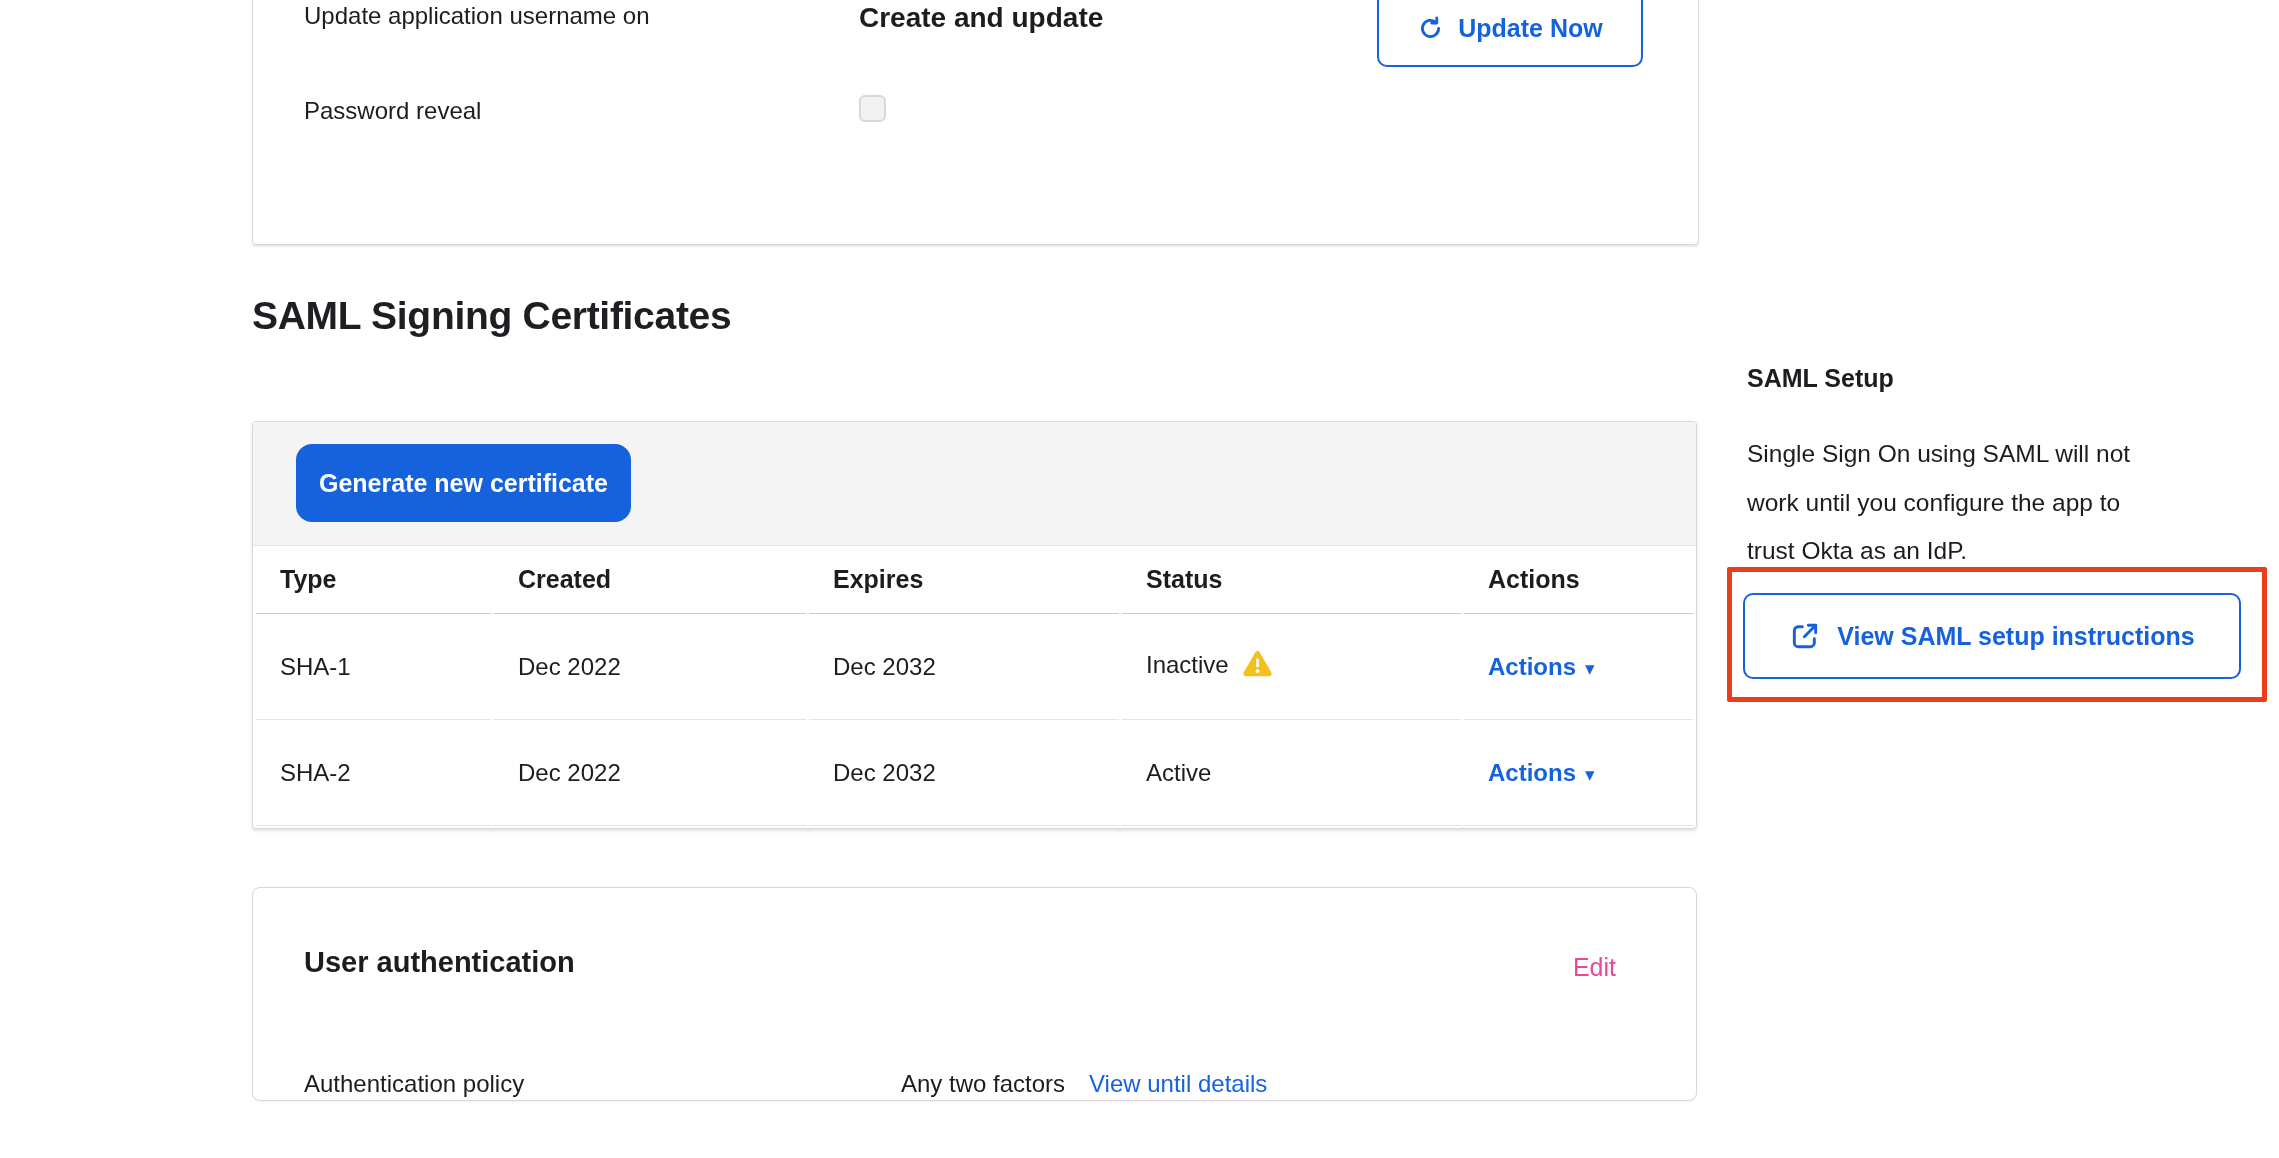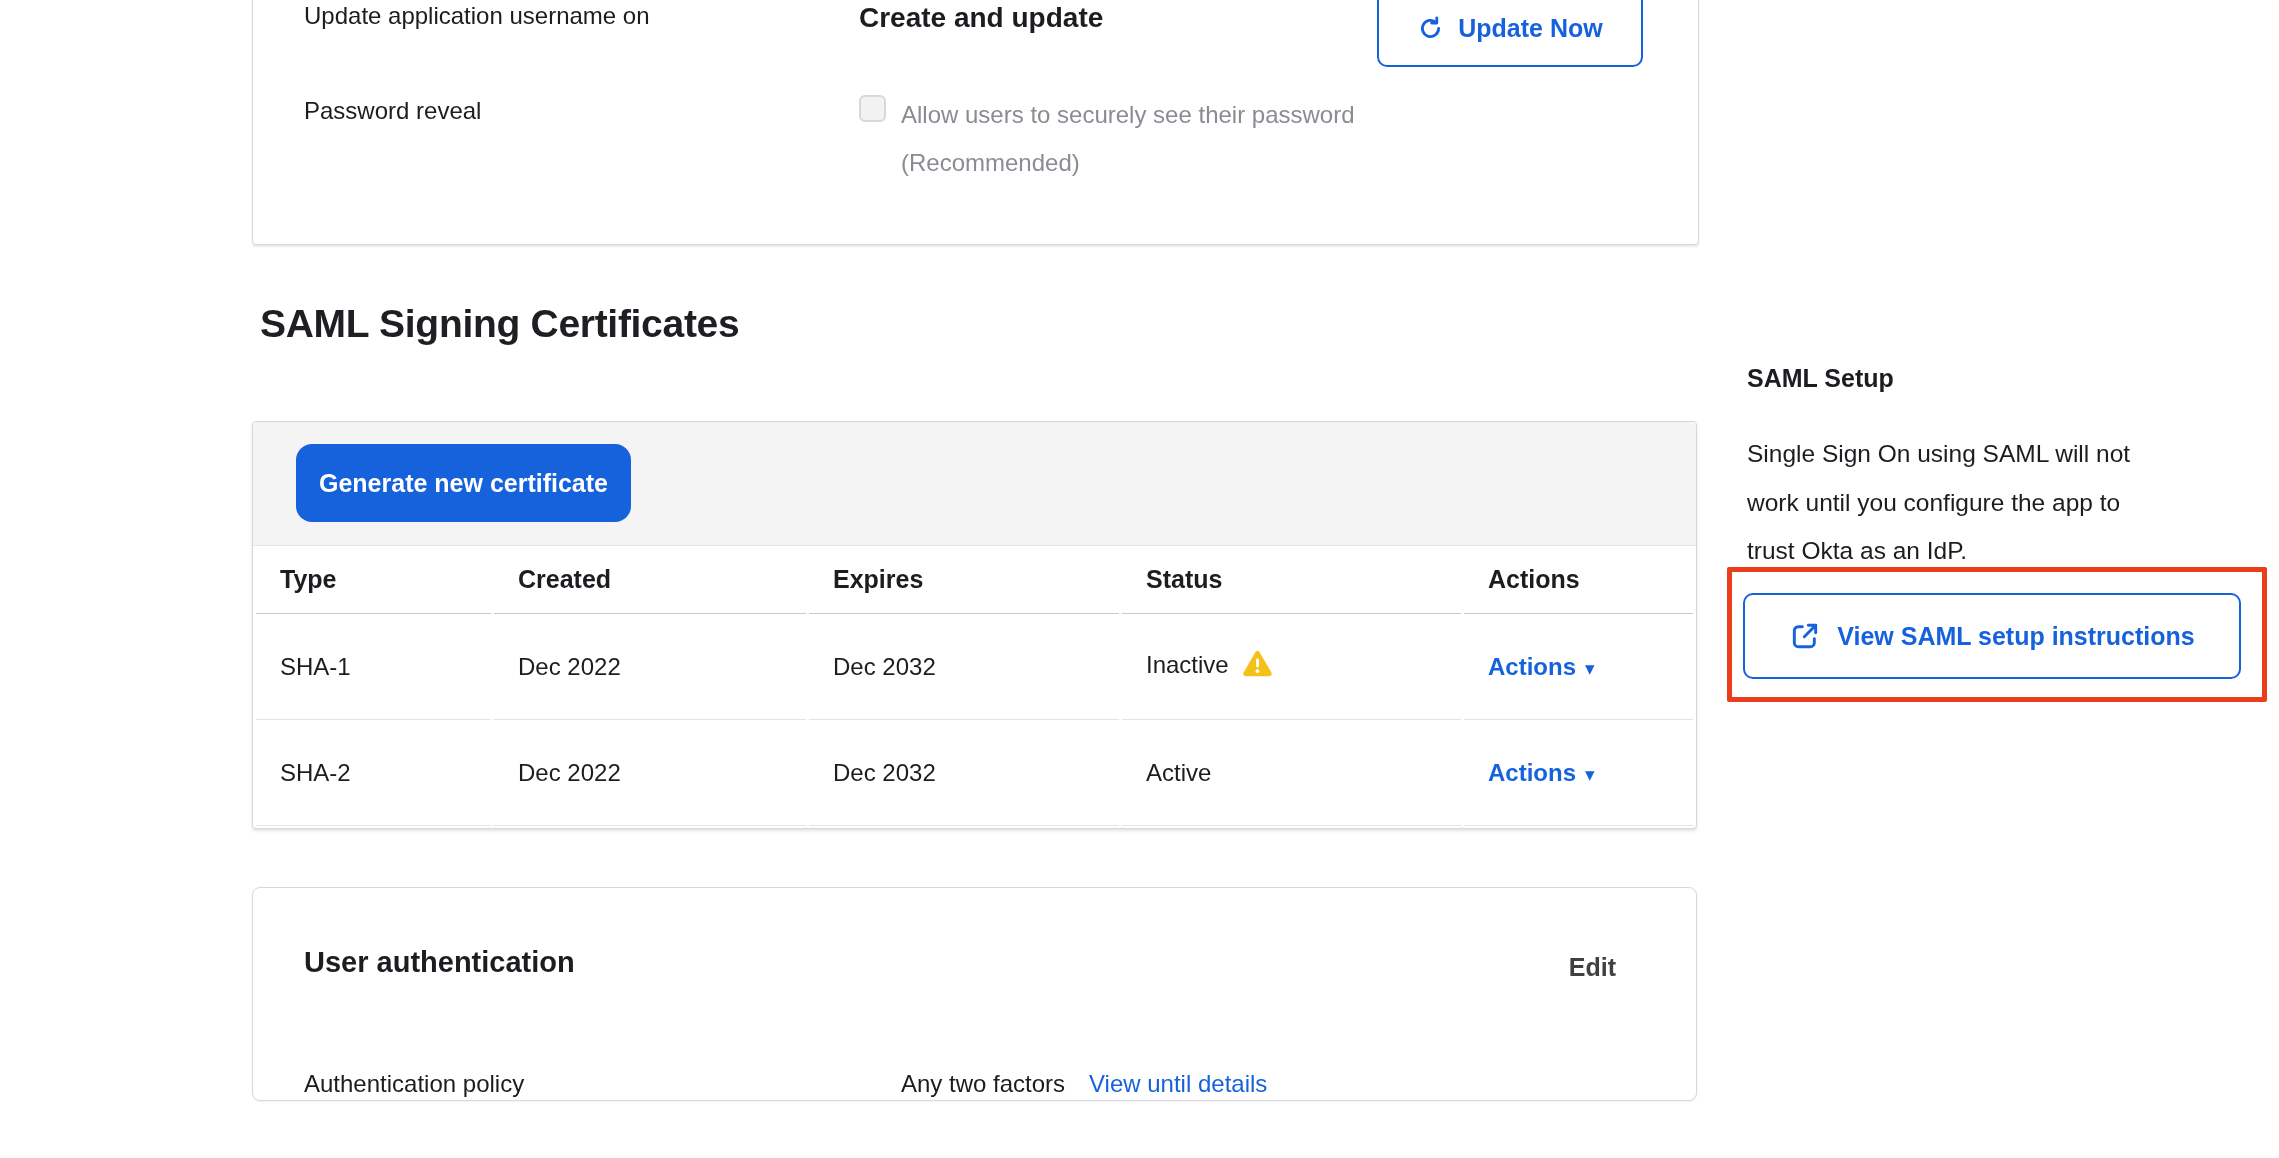--- a/index.html
+++ b/index.html
@@ -67,21 +67,21 @@
     background:#fff;display:flex;align-items:center;justify-content:center;gap:16px;cursor:pointer;
     font-size:25px;font-weight:700;color:#1662dd;box-sizing:border-box;
   }
   
   .auth-card{
     left:252px;top:887px;width:1445px;height:214px;background:#fff;
     border:1px solid #d8d8dc;border-radius:8px;box-sizing:border-box;
     box-shadow:0 1px 2px rgba(29,29,33,.05);
   }
   .auth-h{position:absolute;left:51px;top:58px;font-size:29px;font-weight:700;color:#1d1d21;}
-  .edit-link{position:absolute;right:80px;top:65px;font-size:25px;font-weight:700;color:#404040;cursor:pointer;}
+  .edit-link{position:absolute;right:80px;top:65px;font-size:25px;font-weight:400;color:#ec4899;cursor:pointer;}
   .auth-label{position:absolute;left:51px;top:182px;font-size:24px;color:#1d1d21;}
   .auth-value{position:absolute;left:606px;top:182px;font-size:24px;color:#1d1d21;margin-left:42px;}
   .auth-link{position:absolute;left:836px;top:182px;font-size:24px;color:#1662dd;cursor:pointer;}
 </style>
 </head>
 <body>
 
 <div class="canvas">
 
   <section class="abs top-panel">
@@ -93,25 +93,23 @@
         <svg width="27" height="27" viewBox="0 0 24 24">
           <path d="M19.2 12a7.2 7.2 0 1 1-2.1-5.1" fill="none" stroke="#1662dd" stroke-width="2.5" stroke-linecap="round"></path>
           <path d="M17.6 2.6v4.6h-4.6" fill="none" stroke="#1662dd" stroke-width="2.5" stroke-linecap="round" stroke-linejoin="round"></path>
         </svg>
       </span>
       <span>Update Now</span>
     </button>
 
     <div class="abs row-label" style="top:178px">Password reveal</div>
     <div class="abs checkbox"></div>
-    <div class="abs cb-text">Allow users to securely see their password
-(Recommended)</div>
   </section>
 
-  <h1 class="abs page-h1" style="margin:8px">SAML Signing Certificates</h1>
+  <h1 class="abs page-h1" style="margin:0">SAML Signing Certificates</h1>
 
   <section class="abs cert-panel">
     <div class="cert-band">
       <button class="gen-btn">Generate new certificate</button>
     </div>
     <table class="cert-table">
       <colgroup>
           <col style="width:235px">
           <col style="width:312px">
           <col style="width:310px">

